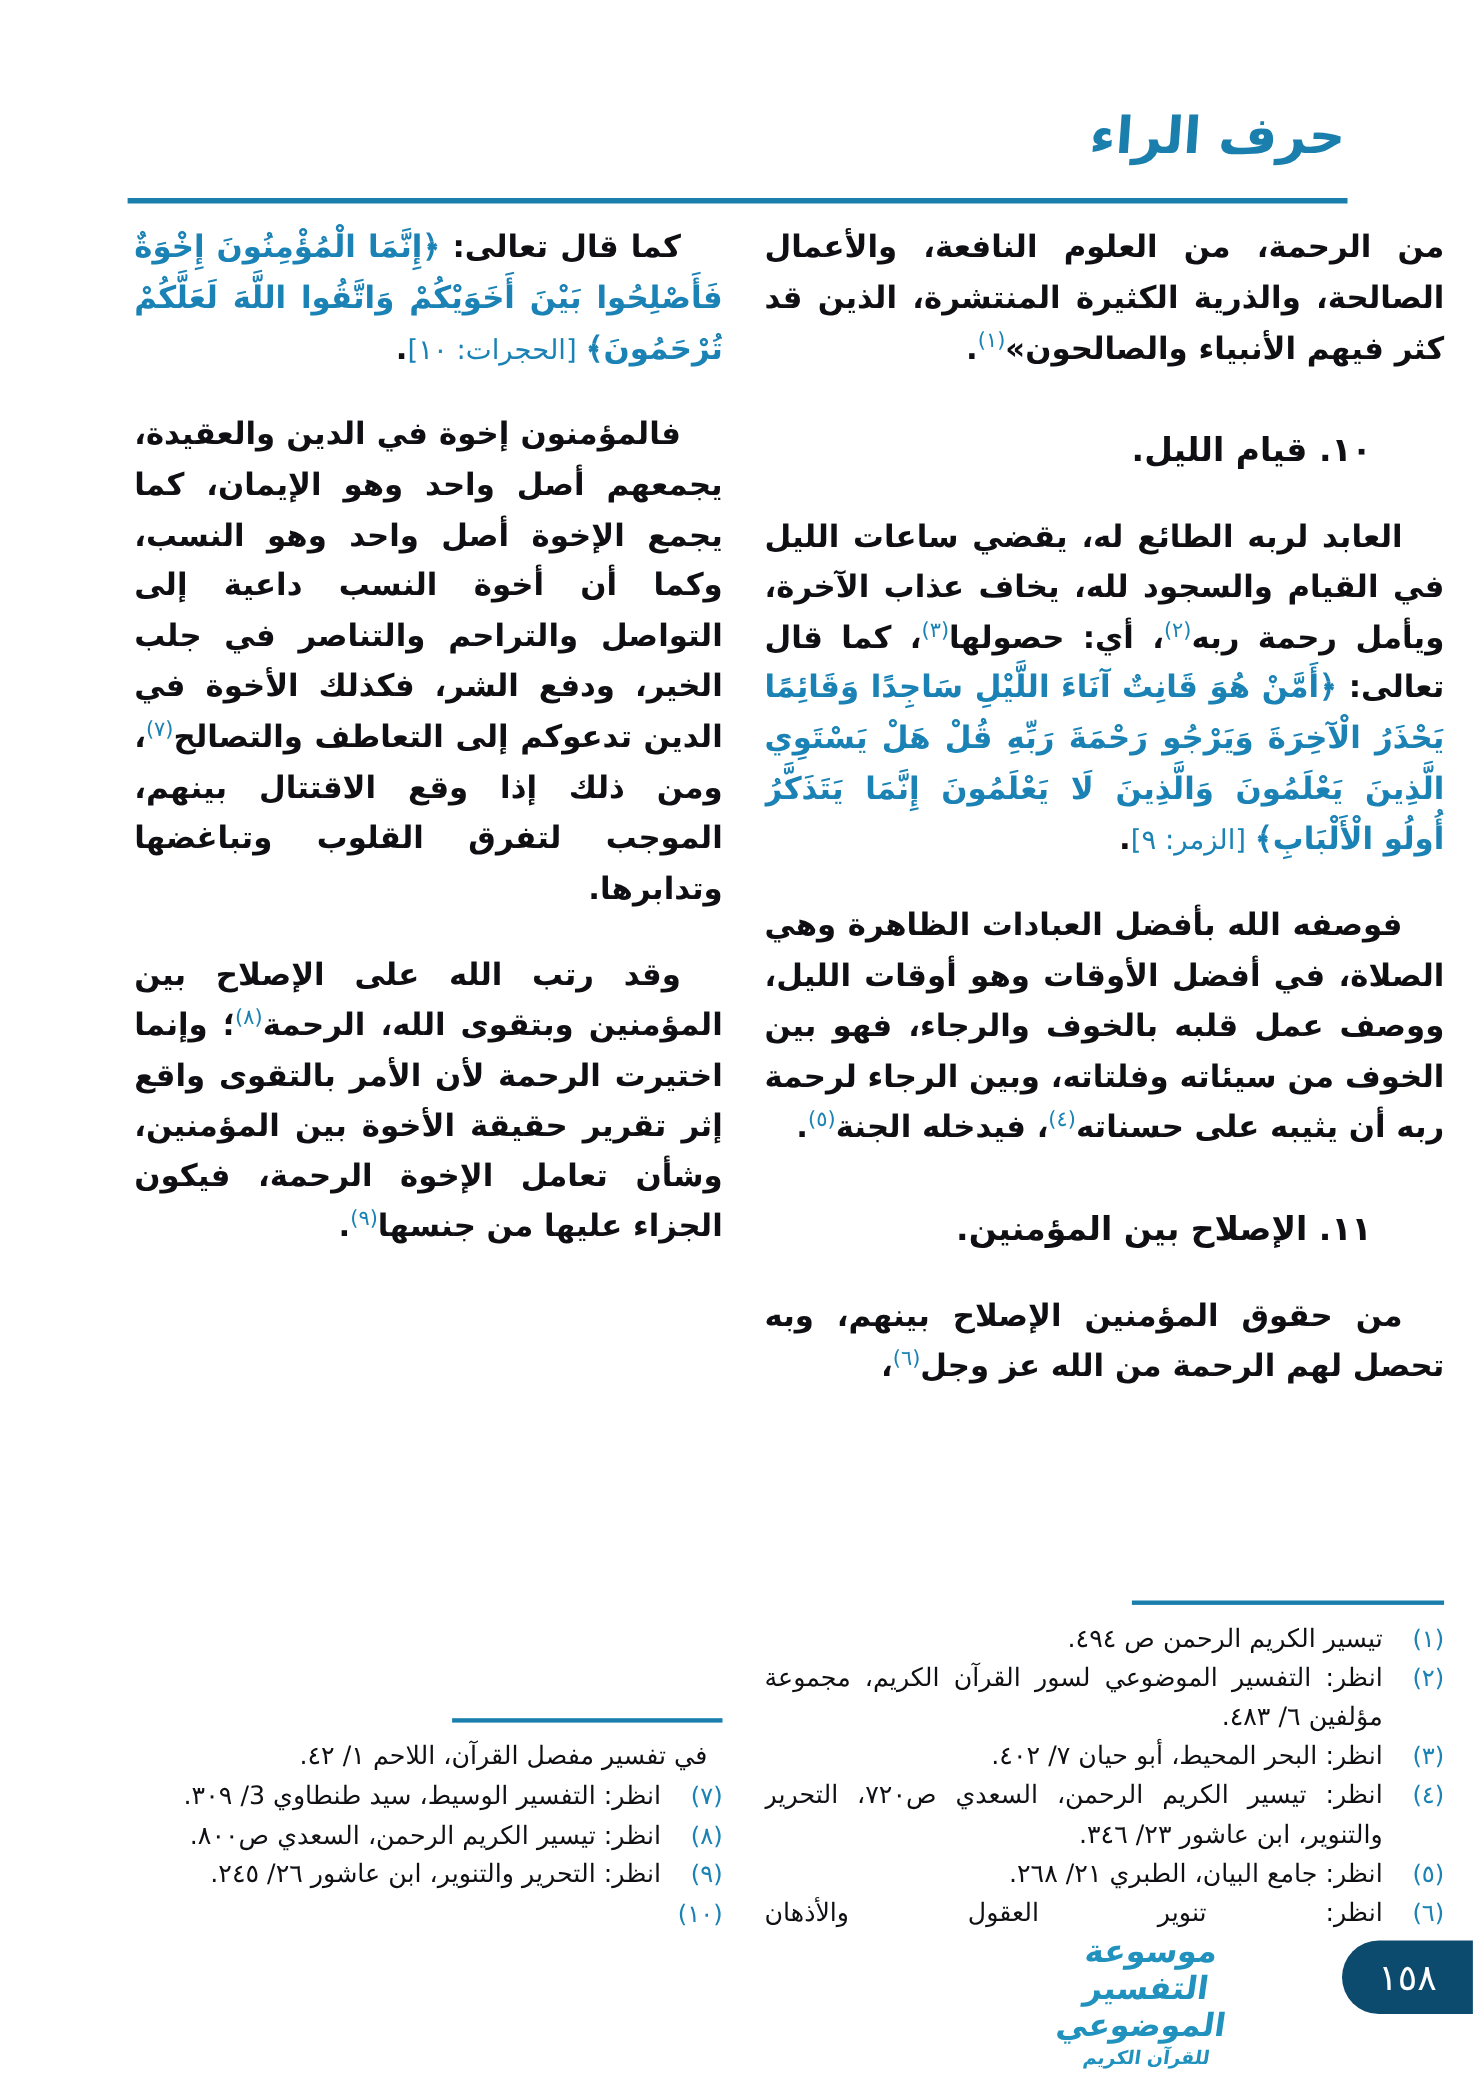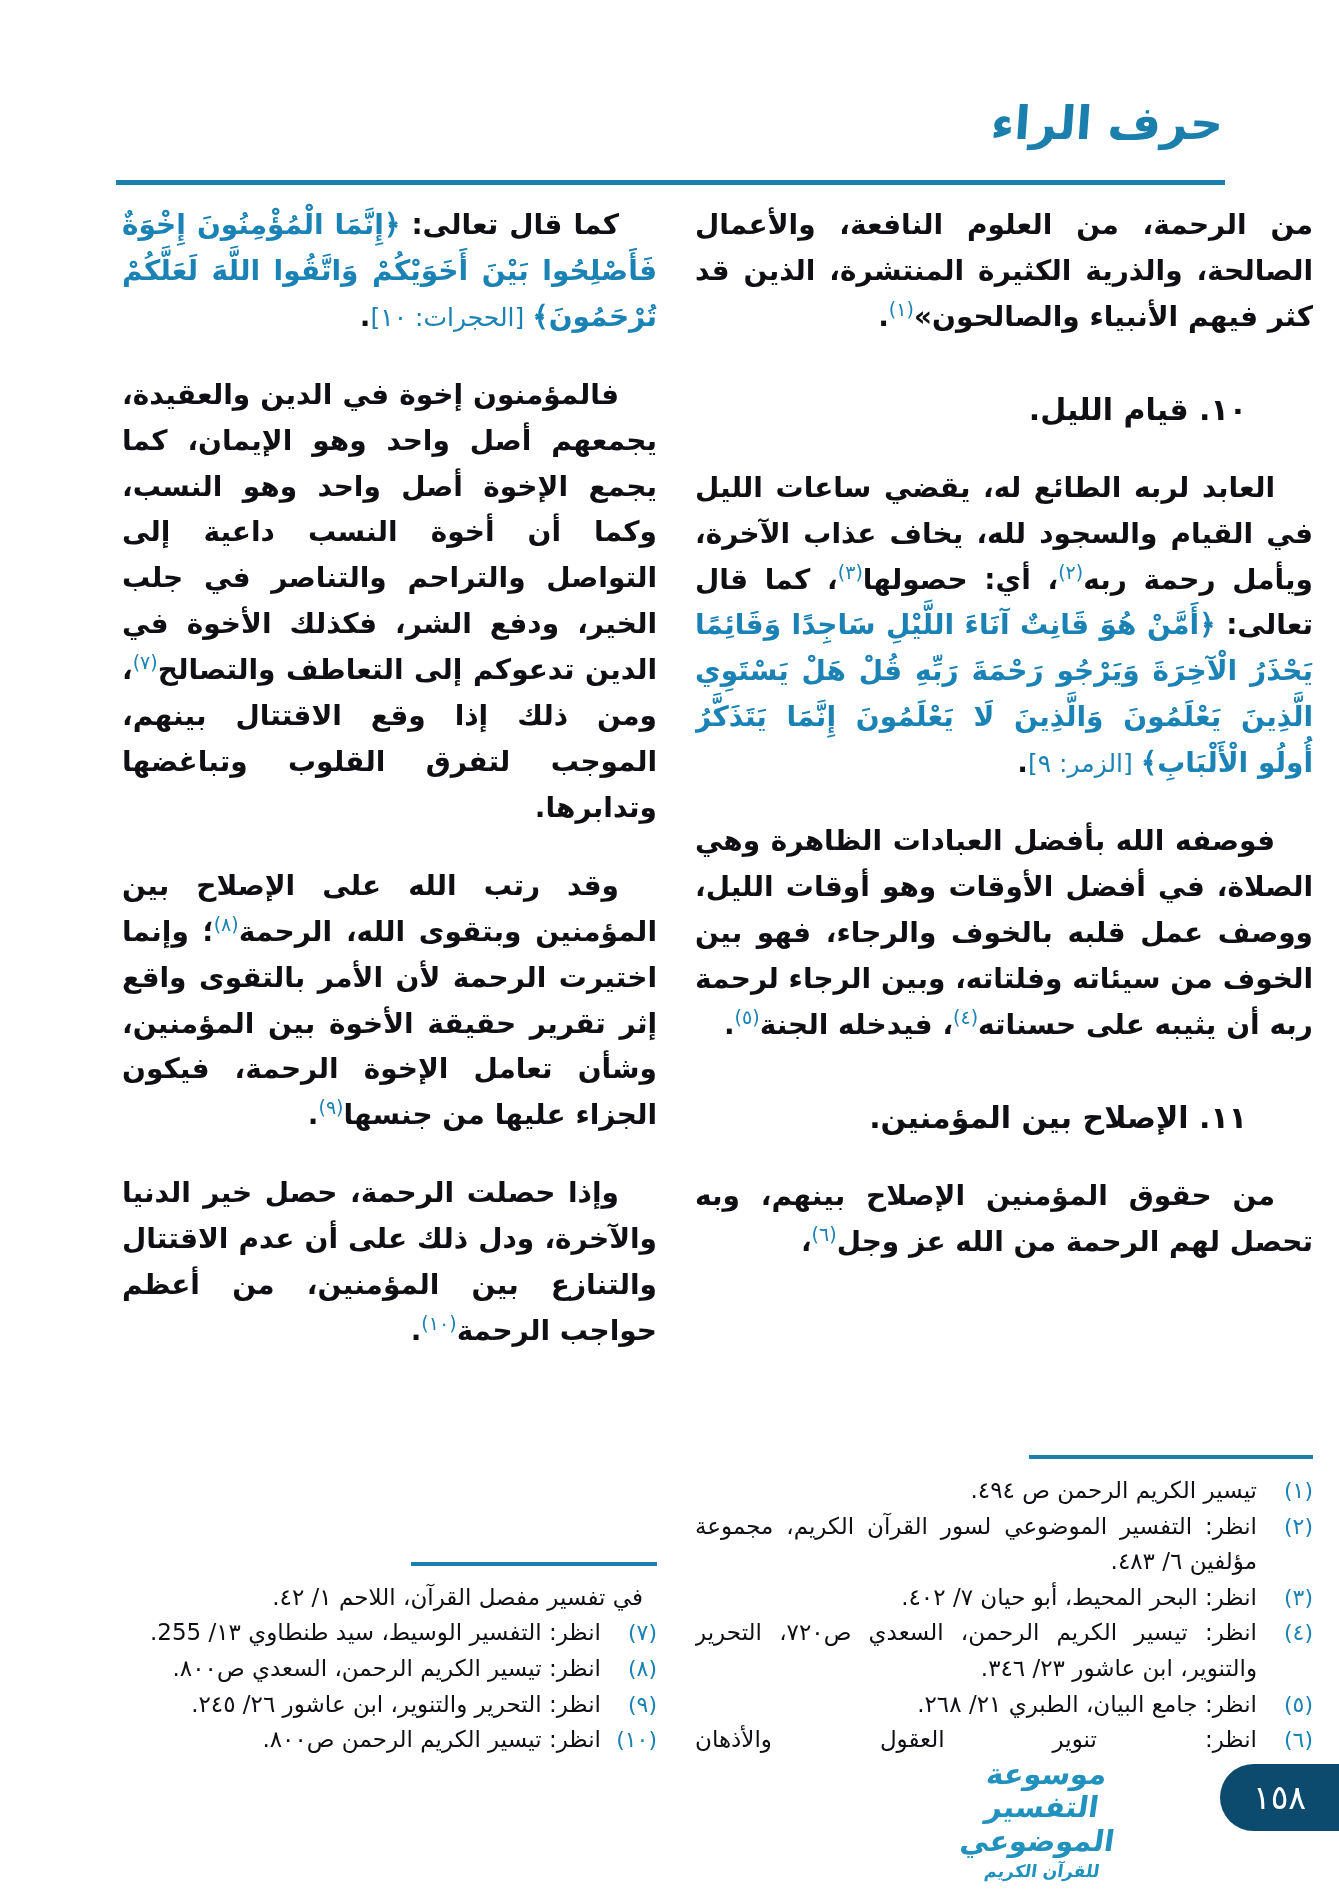--- a/index.html
+++ b/index.html
@@ -146,42 +146,40 @@
       </div>
     </section>
 
     <section class="col col-left">
       <p class="body-p indent"><span>كما قال تعالى: </span><span class="quran">﴿إِنَّمَا الْمُؤْمِنُونَ إِخْوَةٌ فَأَصْلِحُوا بَيْنَ أَخَوَيْكُمْ وَاتَّقُوا اللَّهَ لَعَلَّكُمْ تُرْحَمُونَ﴾</span><span class="verse-ref"> [الحجرات: ١٠]</span><span>.</span></p>
 
       <p class="body-p indent"><span>فالمؤمنون إخوة في الدين والعقيدة، يجمعهم أصل واحد وهو الإيمان، كما يجمع الإخوة أصل واحد وهو النسب، وكما أن أخوة النسب داعية إلى التواصل والتراحم والتناصر في جلب الخير، ودفع الشر، فكذلك الأخوة في الدين تدعوكم إلى التعاطف والتصالح</span><span class="fnref">(٧)</span><span>، ومن ذلك إذا وقع الاقتتال بينهم، الموجب لتفرق القلوب وتباغضها وتدابرها.</span></p>
 
       <p class="body-p indent"><span>وقد رتب الله على الإصلاح بين المؤمنين وبتقوى الله، الرحمة</span><span class="fnref">(٨)</span><span>؛ وإنما اختيرت الرحمة لأن الأمر بالتقوى واقع إثر تقرير حقيقة الأخوة بين المؤمنين، وشأن تعامل الإخوة الرحمة، فيكون الجزاء عليها من جنسها</span><span class="fnref">(٩)</span><span>.</span></p>
 
-      <p class="body-p indent"><span>وإذا حصلت الرحمة، حصل خير الدنيا والآخرة، ودل ذلك على أن عدم الاقتتال والتنازع بين المؤمنين، من أعظم حواجب الرحمة</span><span class="fnref">(١٠)</span><span>.</span></p>
 
       <div class="footnote-block">
         <div class="fn-rule"></div>
         <div class="fn-item fn-cont">
             <span class="fn-text">في تفسير مفصل القرآن، اللاحم ١/ ٤٢.</span>
           </div>
         <div class="fn-item">
             <span class="fn-num">(٧)</span>
-            <span class="fn-text">انظر: التفسير الوسيط، سيد طنطاوي ١٣/ 255.</span>
+            <span class="fn-text">انظر: التفسير الوسيط، سيد طنطاوي 3/ ٣٠٩.</span>
           </div>
         <div class="fn-item">
             <span class="fn-num">(٨)</span>
             <span class="fn-text">انظر: تيسير الكريم الرحمن، السعدي ص٨٠٠.</span>
           </div>
         <div class="fn-item">
             <span class="fn-num">(٩)</span>
             <span class="fn-text">انظر: التحرير والتنوير، ابن عاشور ٢٦/ ٢٤٥.</span>
           </div>
         <div class="fn-item">
             <span class="fn-num">(١٠)</span>
-            <span class="fn-text">انظر: تيسير الكريم الرحمن ص٨٠٠.</span>
           </div>
       </div>
     </section>
 
   </div>
 
   <div class="logo">
     <div class="logo-line1">موسوعة التفسير الموضوعي</div>
     <div class="logo-line2">للقرآن الكريم</div>
   </div>

